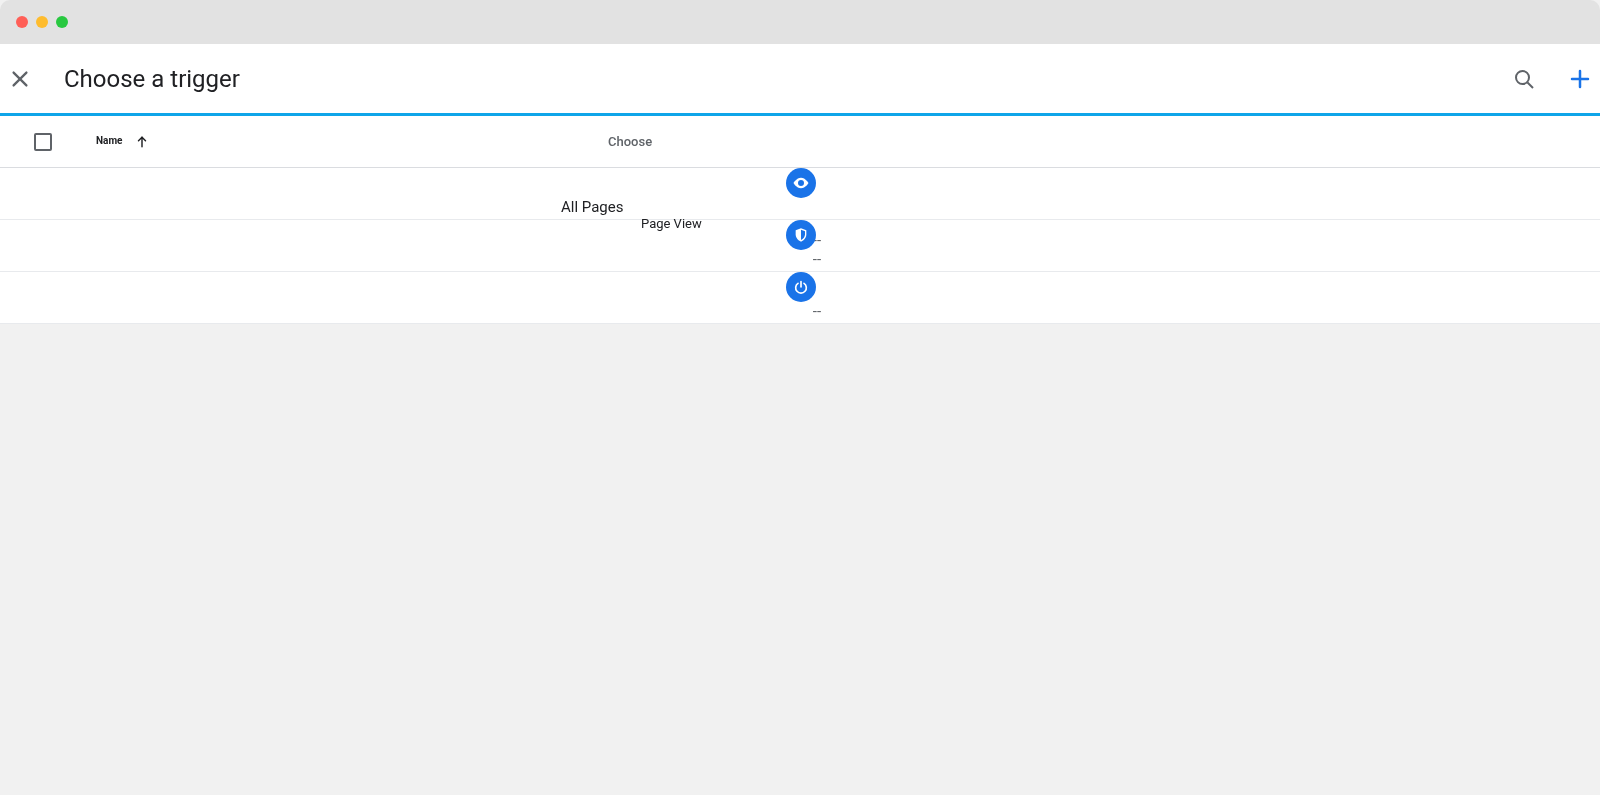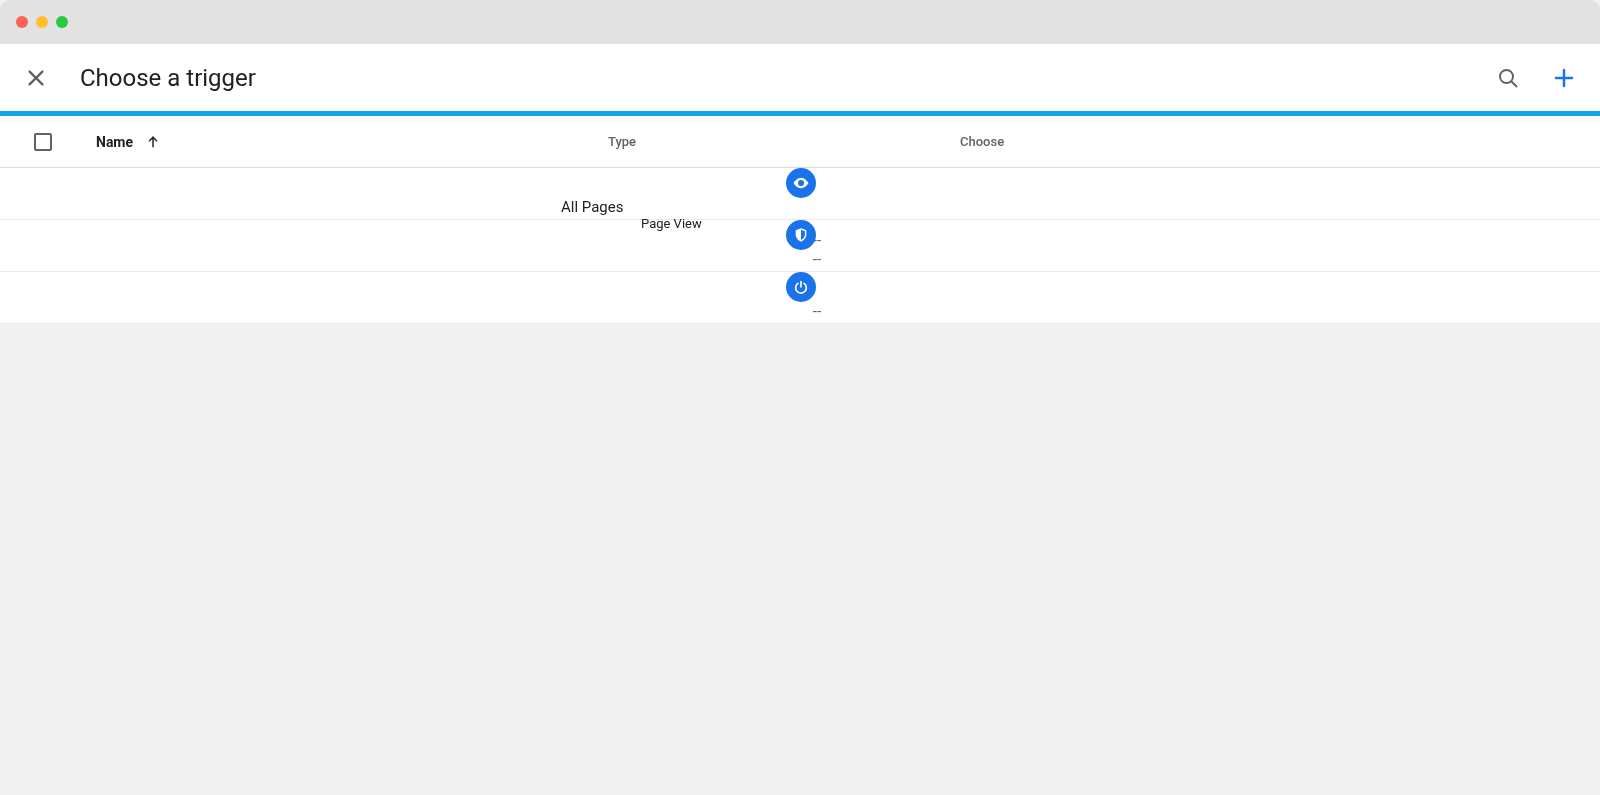--- a/index.html
+++ b/index.html
@@ -48,24 +48,24 @@
     .content-area {
       flex: 1;
       background: #f1f1f1;
       display: flex;
       flex-direction: column;
     }
 
     .modal-header {
       background: #fff;
       height: 72px;
-      border-bottom: 5px solid #0ea5e9;
-      display: flex;
-      align-items: center;
-      padding: 0 24px;
+      border-bottom: 3px solid #0ea5e9;
+      display: flex;
+      align-items: center;
+      padding: 0 8px;
     }
 
     .close-btn {
       width: 24px;
       height: 24px;
       color: #5f6368;
       cursor: pointer;
       display: flex;
       align-items: center;
       justify-content: center;
@@ -116,23 +116,22 @@
       width: 18px;
       height: 18px;
       border: 2px solid #5f6368;
       border-radius: 2px;
       cursor: pointer;
     }
 
     .col-name {
       width: 512px;
       display: flex;
-      align-items: center;
       gap: 13px;
-      font-size: 14px;
+      font-size: 10px;
       font-weight: 700;
       color: #202124;
     }
 
     .col-type {
       width: 352px;
       font-size: 13px;
       font-weight: 500;
       color: #5f6368;
     }
@@ -240,23 +239,20 @@
     <div class="table-header">
       <div class="checkbox-cell">
         <div class="checkbox"></div>
       </div>
       <div class="col-name">
         <span>Name</span>
         <svg class="sort-arrow" width="14" height="14" viewBox="0 0 24 24" fill="none" stroke="currentColor" stroke-width="2.5" stroke-linecap="round" stroke-linejoin="round">
           <line x1="12" y1="20" x2="12" y2="4"></line>
           <polyline points="6 10 12 4 18 10"></polyline>
         </svg>
-      </div>
-      <div class="col-type">
-        <span>Type</span>
       </div>
       <div class="col-filter">
         <span>Choose</span>
       </div>
     </div>
 
     <div class="table-body">
 
       <div class="table-row">
         <div class="row-icon-cell">

